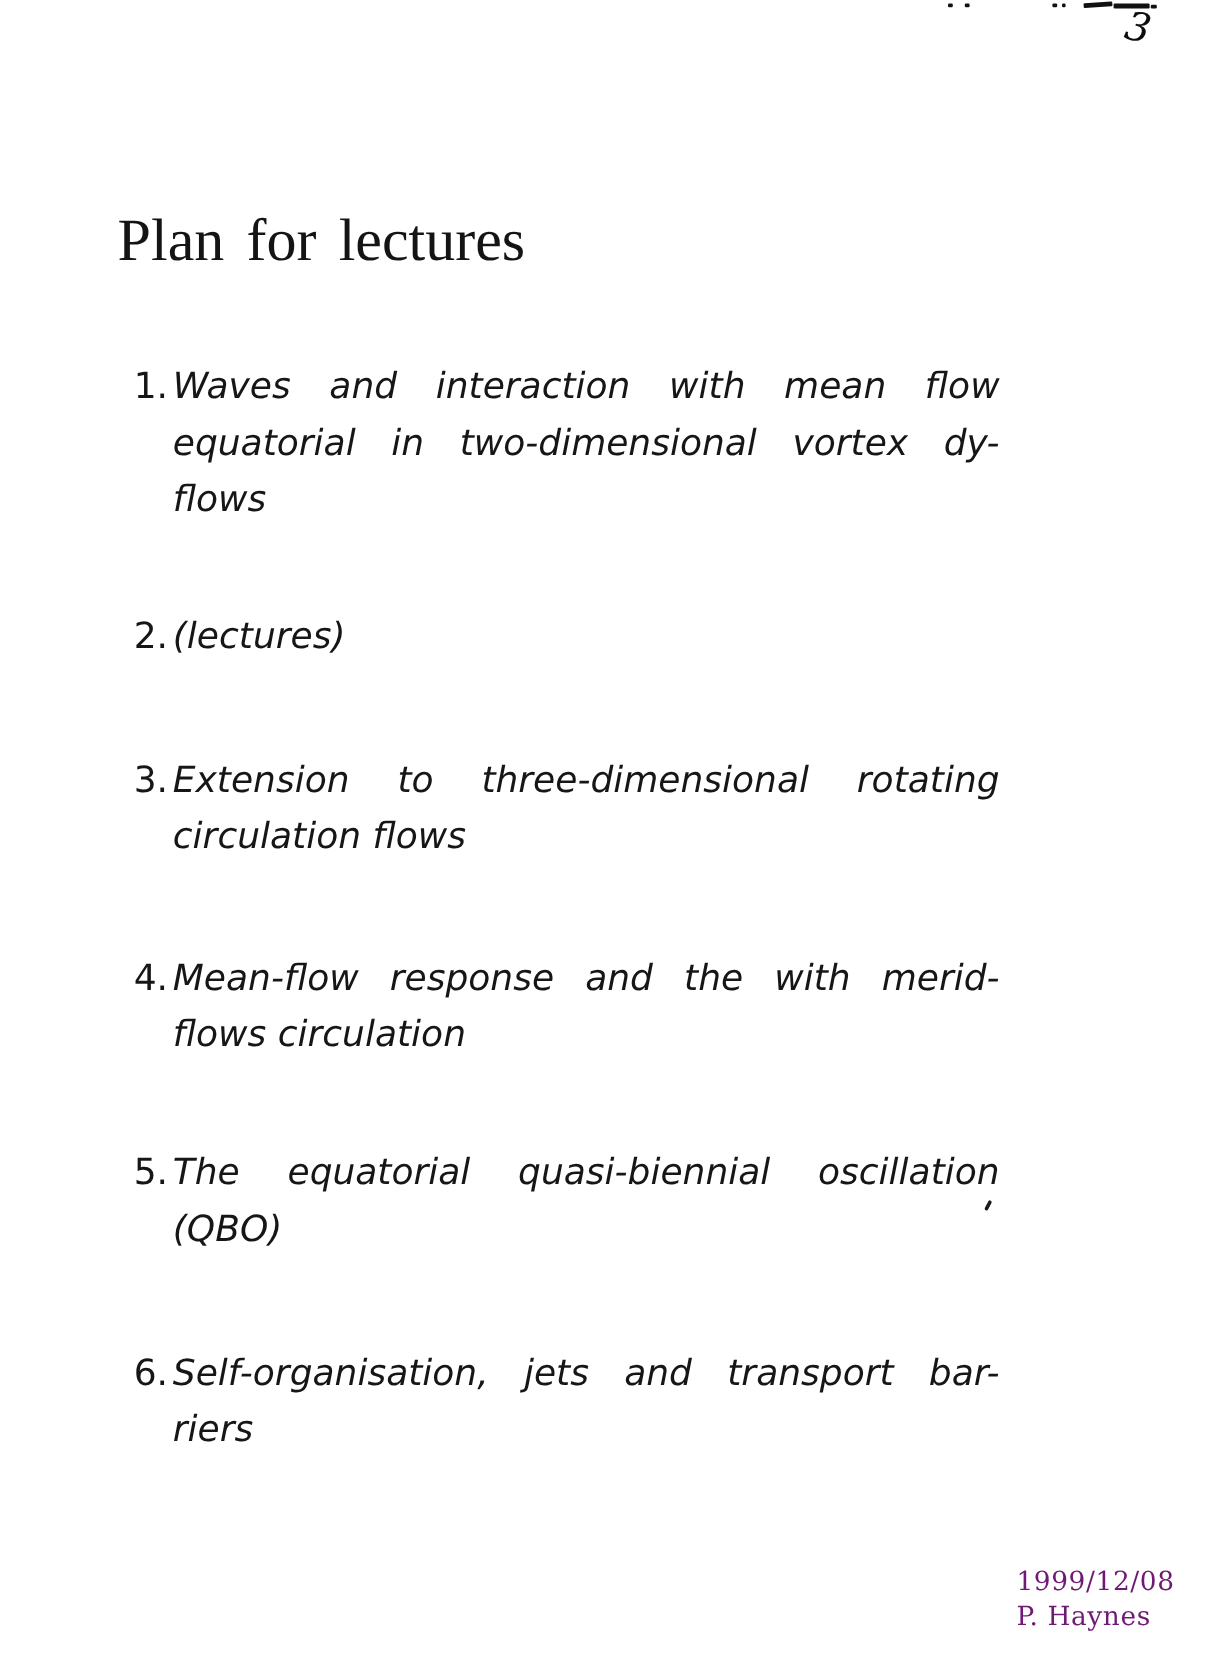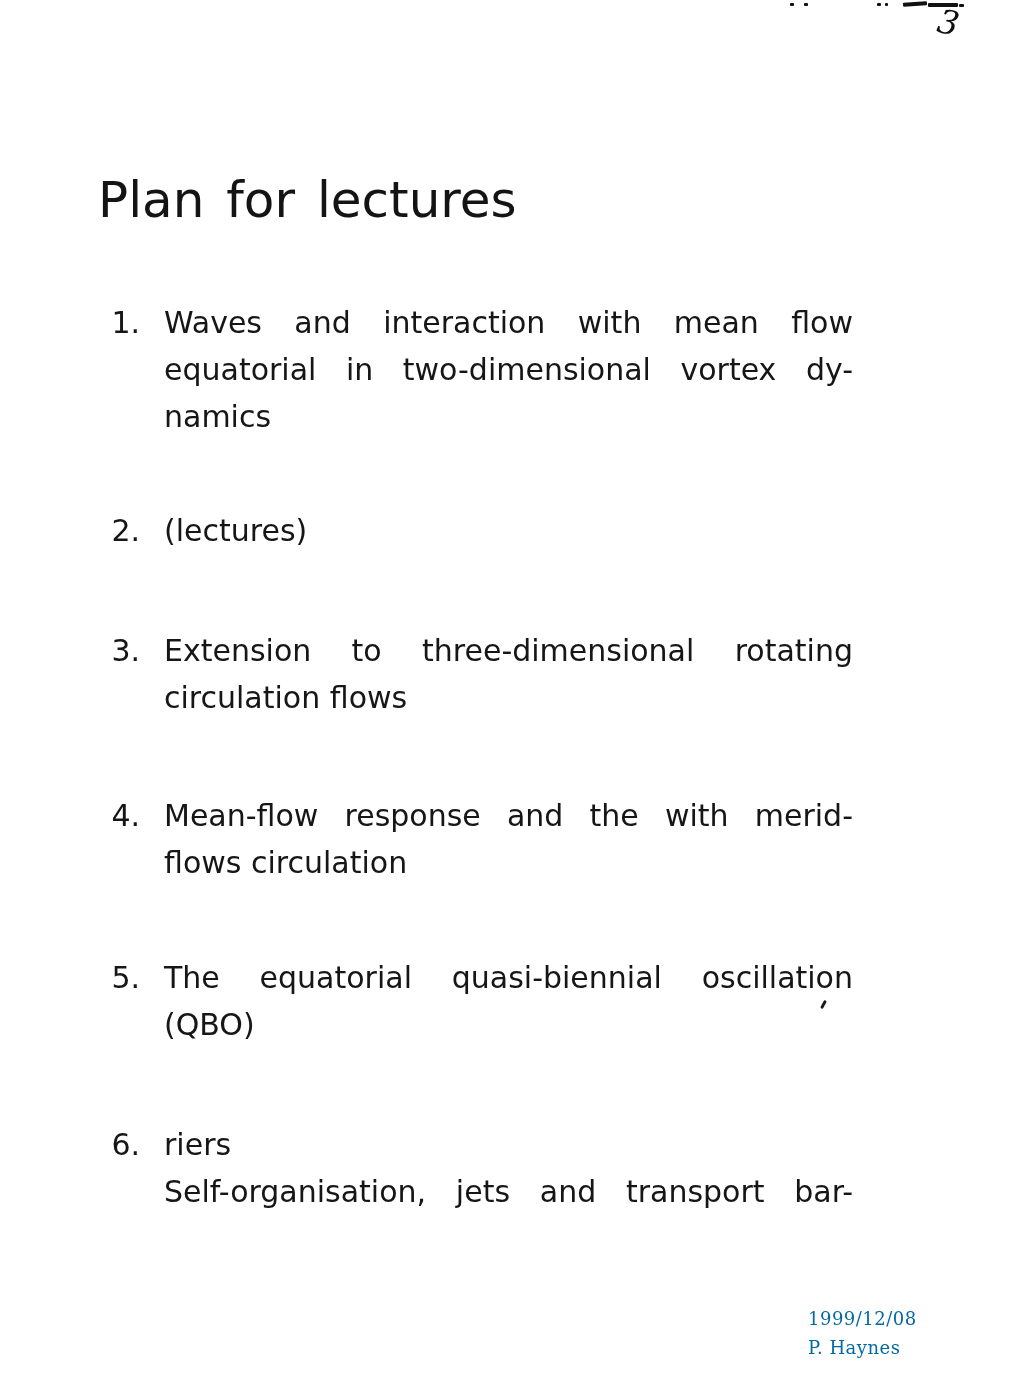--- a/index.html
+++ b/index.html
@@ -40,42 +40,44 @@
     left: 98px;
     top: 172px;
     margin: 0;
     font-size: 50px;
     font-weight: normal;
     line-height: 56px;
     letter-spacing: 0px;
     word-spacing: 6px;
     color: #141414;
     white-space: nowrap;
+    font-family: Liberation Serif, serif;
   }
 
   
   .item {
     position: absolute;
     left: 110px;
     width: 737px;
     font-size: 30px;
     line-height: 47px;
     color: #161616;
   }
   .item .num {
     position: absolute;
     left: 0;
     top: 0;
     width: 30px;
     text-align: right;
     line-height: 47px;
   }
   .item .lines {
-    margin-left: 54px;
+    margin-left: 34px;
     width: 689px;
+    font-style: italic;
   }
   .line { min-height: 47px; }
   .just {
     text-align: justify;
     text-align-last: justify;
   }
 
   
   .tick {
     position: absolute;
@@ -84,25 +86,25 @@
     width: 3px;
     height: 9px;
     background: #1a1a1a;
     border-radius: 2px;
     transform: rotate(28deg);
   }
 
   
   .footer-line {
     position: absolute;
-    left: 808px;
+    left: 847px;
     font-family: "DejaVu Serif", serif;
-    font-size: 18px;
+    font-size: 22px;
     line-height: 22px;
-    color: #0369a1;
+    color: #701a75;
     letter-spacing: 0.5px;
     white-space: nowrap;
   }
   .footer-date { top: 1308px; }
   .footer-author { top: 1337px; text-align: center; }
 </style>
 </head>
 <body>
 
 <div class="page">
@@ -119,21 +121,21 @@
 
   <div class="pagenum">3</div>
 
   <h1 class="title">Plan for lectures</h1>
 
   <div class="item" style="top:299px;">
     <span class="num">1.</span>
     <div class="lines">
       <div class="line just">Waves and interaction with mean flow</div>
       <div class="line just">equatorial in two-dimensional vortex dy-</div>
-      <div class="line">namics</div>
+      <div class="line">flows</div>
     </div>
   </div>
 
   <div class="item" style="top:507px;">
     <span class="num">2.</span>
     <div class="lines">
       <div class="line">(lectures)</div>
     </div>
   </div>
 
@@ -159,21 +161,21 @@
       <div class="line just">The equatorial quasi-biennial oscillation</div>
       <div class="line">(QBO)</div>
     </div>
   </div>
 
   <div class="tick"></div>
 
   <div class="item" style="top:1121px;">
     <span class="num">6.</span>
     <div class="lines">
+      <div class="line just">Self-organisation, jets and transport bar-</div>
       <div class="line">riers</div>
-      <div class="line just">Self-organisation, jets and transport bar-</div>
     </div>
   </div>
 
   <div class="footer-line footer-date">1999/12/08</div>
   <div class="footer-line footer-author">P. Haynes</div>
 
 </div>
 
 </body></html>

